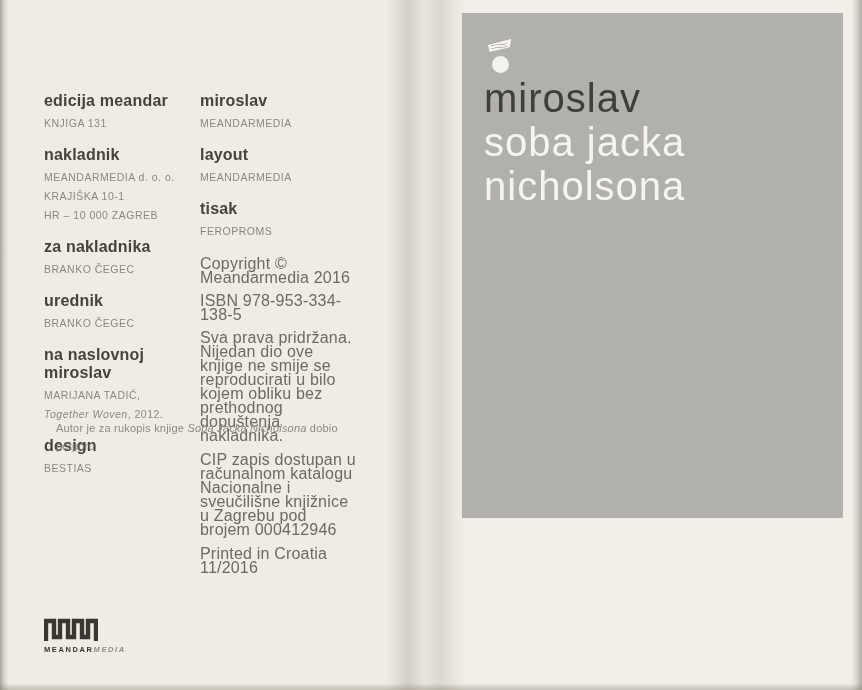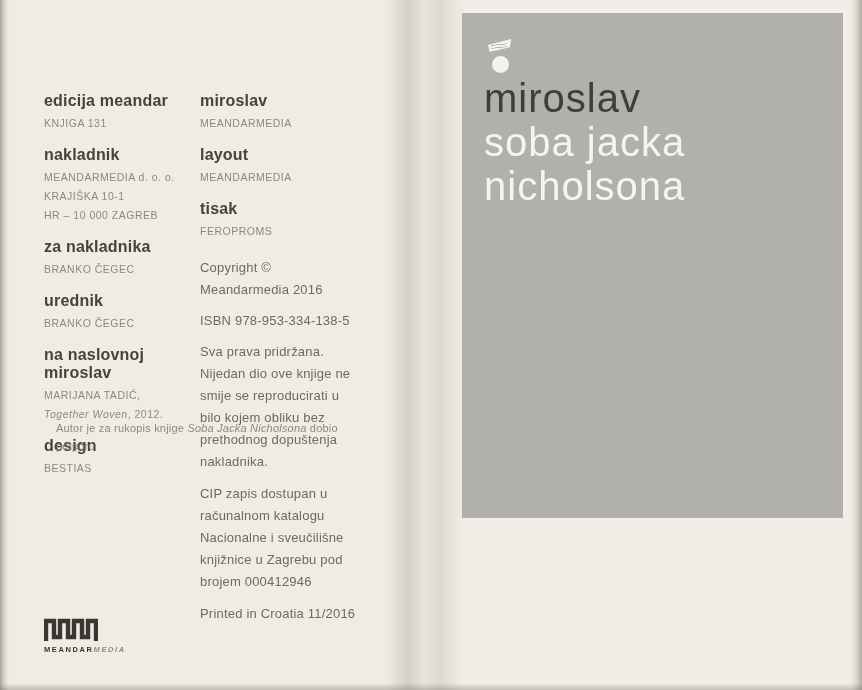--- a/index.html
+++ b/index.html
@@ -16,21 +16,21 @@
   .page-right-tint{position:absolute;left:462px;top:0;right:0;height:100%;background:#f2eee7;}
 
   
   .colophon{position:absolute;left:44px;top:92px;}
   .col{position:absolute;top:0;}
   .col1{left:0;width:152px;}
   .col2{left:156px;width:156px;}
   .block{margin:0 0 13px 0;}
   .block h3{margin:0 0 4px 0;font-size:16px;font-weight:bold;color:var(--ink,#46423c);letter-spacing:.2px;}
   .block p{margin:0;font-size:10.5px;line-height:19px;color:var(--muted,#8d887f);letter-spacing:.5px;}
-  .body-txt{margin:0 0 10px 0;font-size:13px;line-height:22px;color:var(--body,#6e6962);letter-spacing:.2px;}
+  .body-txt{margin:0 0 10px 0;font-size:16px;line-height:14px;color:var(--body,#6e6962);letter-spacing:.2px;}
   .body-txt.single{margin-bottom:9px;}
   .grant{position:absolute;left:56px;top:419px;width:300px;margin:0;font-size:11px;line-height:18px;color:var(--muted,#8d887f);letter-spacing:.2px;}
 
   
   .logo{position:absolute;left:44px;top:618px;}
   .logo svg{display:block;}
   .logo-text{margin-top:3px;font-size:7.5px;font-weight:bold;letter-spacing:1.6px;color:var(--logo-ink,#3a3733);}
   .logo-text .lite{color:#918c83;font-weight:bold;font-style:italic;}
 
   

